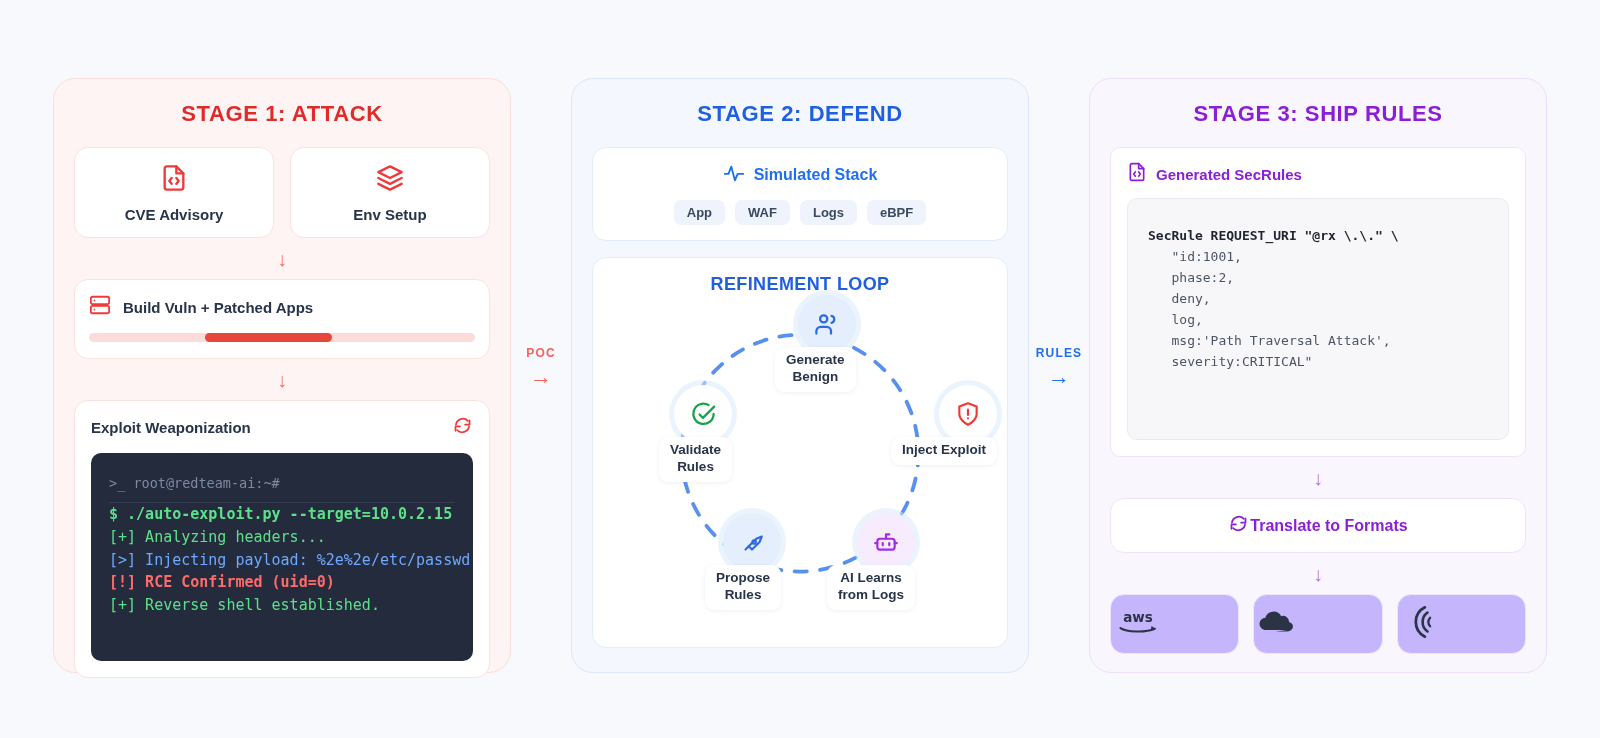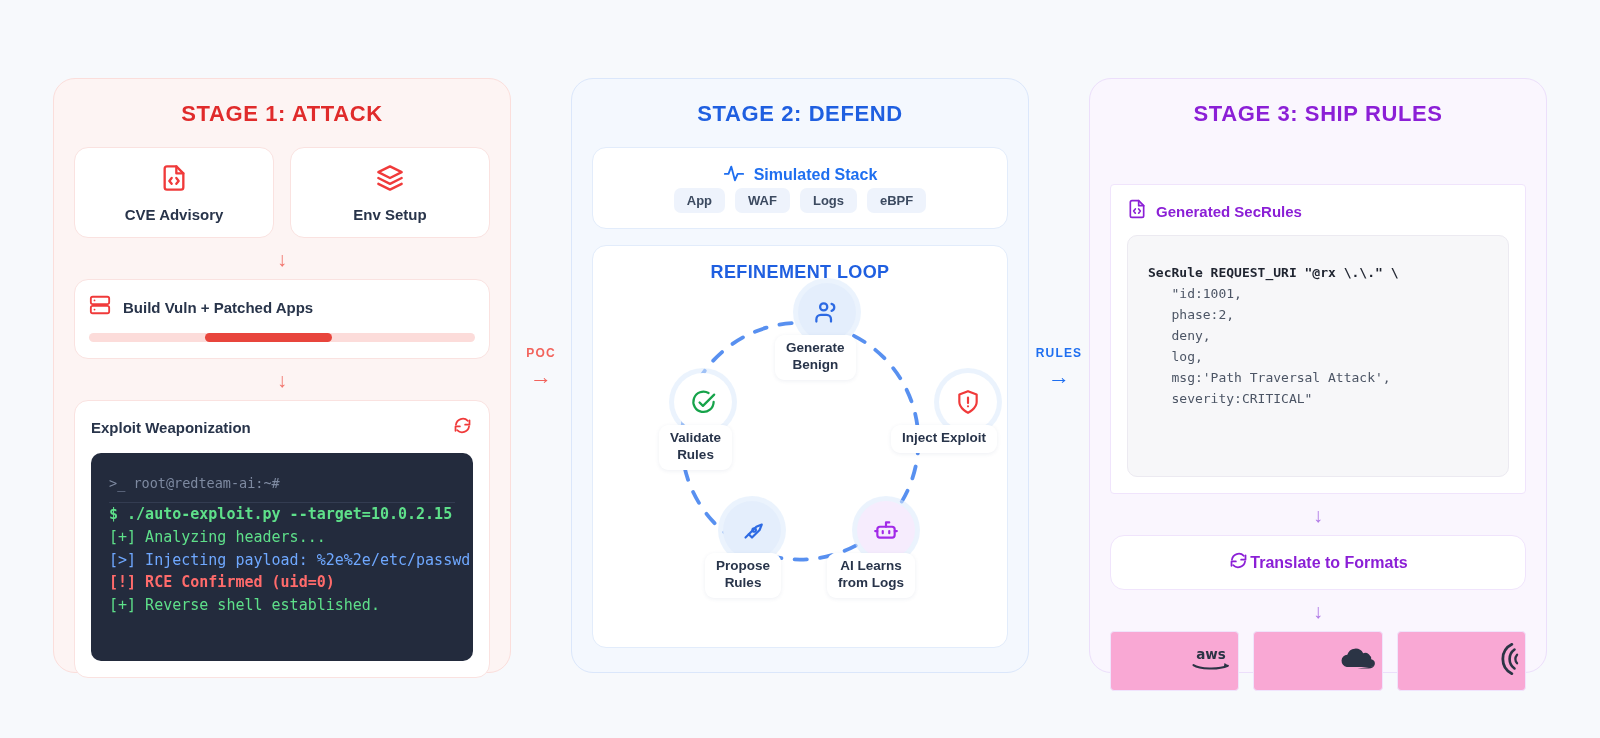--- a/index.html
+++ b/index.html
@@ -131,21 +131,21 @@
     background: #f4f8fe;
     border: 1.5px solid #dbe7fb;
   }
   .panel-defend .panel-title { color: #1f5fe0; }
   .stack-card {
     background: #fff; border: 1.5px solid #e2ecfb; border-radius: 14px;
     padding: 14px 12px 15px;
   }
   .stack-head {
     display: flex; align-items: center; justify-content: center; gap: 9px;
-    margin-bottom: 0;
+    margin-bottom: 12px;
   }
   .stack-title { font-size: 16px; font-weight: bold; color: #1f6ff0; }
   .pills { display: flex; justify-content: center; gap: 10px; }
   .pill {
     background: #eef3fc; border-radius: 7px;
     padding: 5px 13px;
     font-size: 13px; font-weight: bold; color: #3c4a60;
   }
   .loop-card {
     margin-top: 16px;
@@ -186,23 +186,22 @@
 
   
   .panel-ship {
     width: 458px; height: 595px;
     background: #faf6fe;
     border: 1.5px solid #ecdffb;
     margin-right: 22px;
   }
   .panel-ship .panel-title { color: #8b1fd6; }
   .sec-card {
-    background: #fff; border: 1.5px solid #f0e4fc; border-radius: 4px;
+    background: #fff; border: 1.5px solid #f0e4fc; border-radius: 10px;
     padding: 14px 16px 16px;
-    margin-top: 37px;
   }
   .sec-head { display: flex; align-items: center; gap: 9px; margin-bottom: 12px; }
   .sec-title { font-size: 15px; font-weight: bold; color: #8b1fd6; }
   .code-box {
     background: #f7f7f9; border: 1px solid #eceaf1; border-radius: 10px;
     padding: 26px 20px 24px;
     height: 242px;
   }
   .code-line {
     font-family: "DejaVu Sans Mono", monospace;
@@ -216,22 +215,22 @@
   }
   .translate-btn {
     background: #fff; border: 1.5px solid #f0e4fc; border-radius: 14px;
     padding: 14px 10px;
     display: flex; align-items: center; justify-content: center; gap: 1px;
   }
   .translate-label { font-size: 16px; font-weight: bold; color: #8b1fd6; }
   .logos { display: flex; gap: 14px; }
   .logo-card {
     flex: 1; height: 60px;
-    background: #f9a8d4; border: 1.5px solid #f0e4fc; border-radius: 4px;
-    display: flex; align-items: center; justify-content: flex-end;
+    background: #c4b5fd; border: 1.5px solid #f0e4fc; border-radius: 14px;
+    display: flex; align-items: center; justify-content: flex-start;
   }
 </style>
 </head>
 <body>
 
 <div class="board">
 
   <section class="panel panel-attack">
     <h2 class="panel-title">STAGE 1: ATTACK</h2>
 

